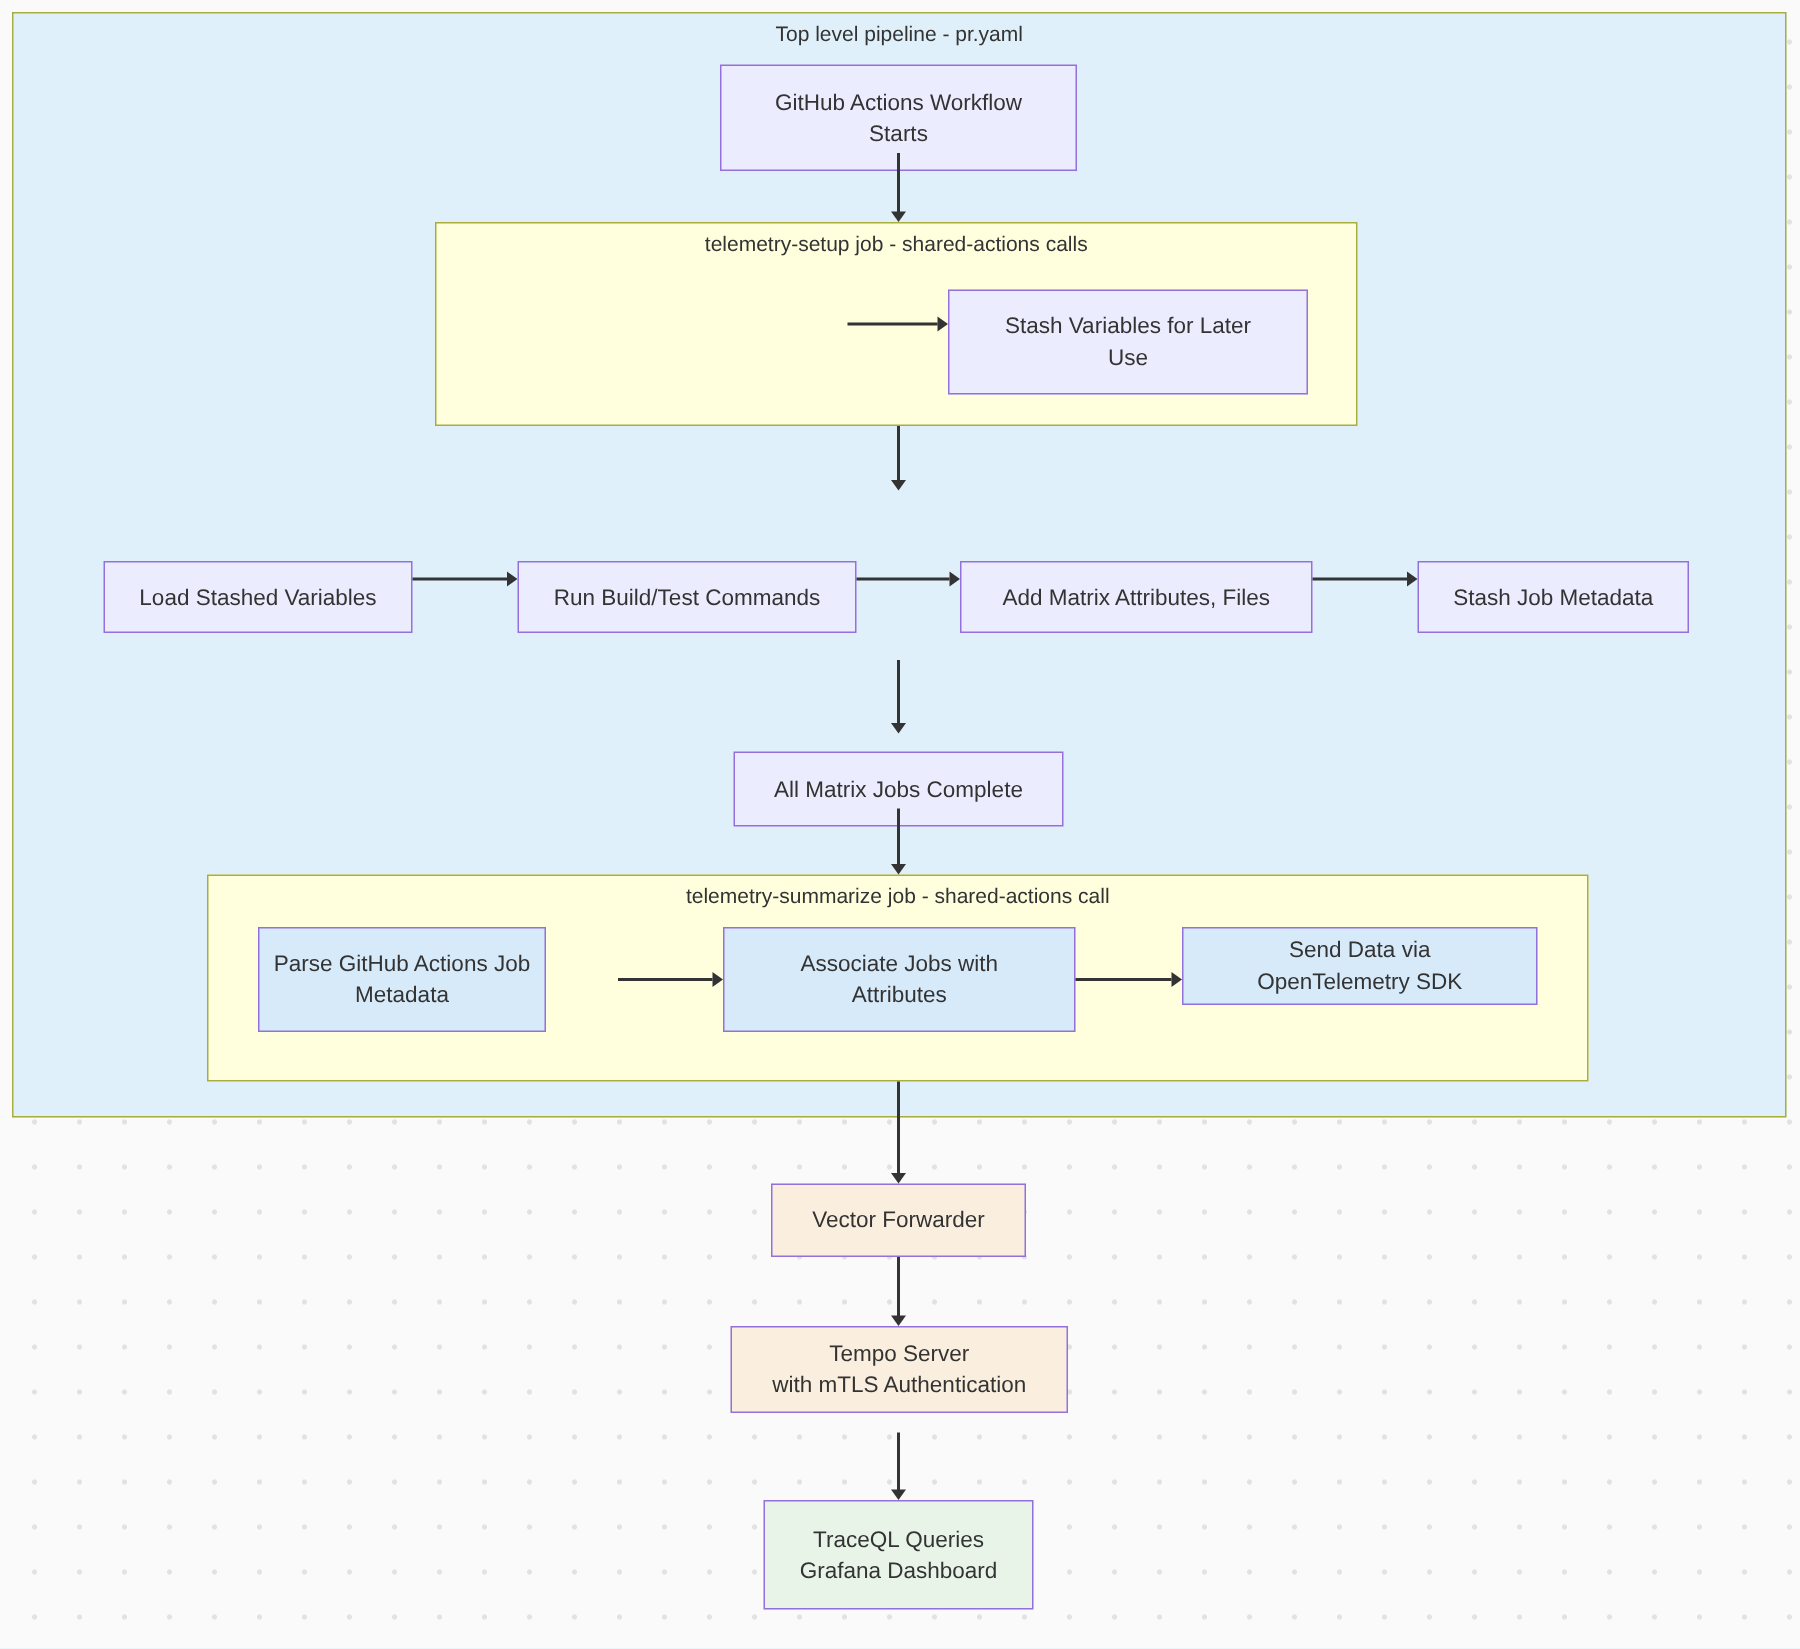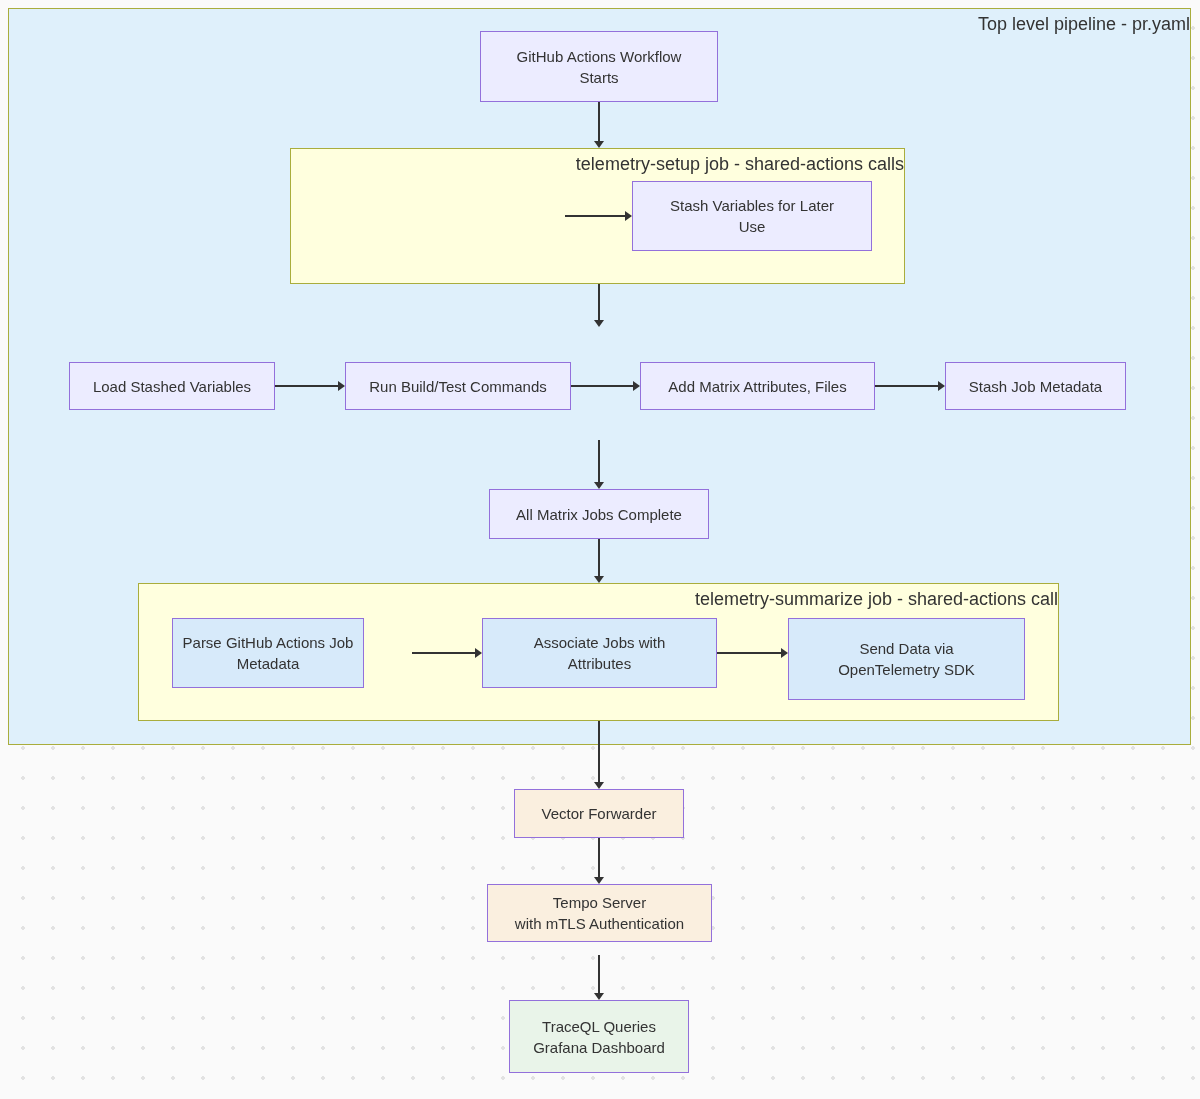--- a/index.html
+++ b/index.html
@@ -15,31 +15,31 @@
   .canvas { position: relative; width: 1200px; height: 1099px; overflow: hidden; }
 
   .cluster {
     position: absolute;
     border: 1px solid var(--cluster-border, #a9ad3c);
   }
   .cluster.outer  { background: var(--outer-fill, #dff0fb); }
   .cluster.inner  { background: var(--cluster-fill, #ffffde); }
   .cluster-title {
     position: absolute; top: 5px; left: 0; right: 0;
-    text-align: right; font-size: 18px; color: var(--text, #333);
+    text-align: center; font-size: 14px; color: var(--text, #333);
   }
 
   .node {
     position: absolute;
     border: 1px solid var(--node-border, #9370db);
     display: flex; align-items: center; justify-content: center;
     text-align: center; font-size: 15px; line-height: 21px;
     white-space: pre-line; color: var(--text, #333);
   }
-  .lavender { background: var(--node-lavender, #ececff); }
+  .lavender { background: var(--node-lavender, #ececff); margin-top: 12px; }
   .blue     { background: var(--node-blue, #d7eafa); }
   .cream    { background: var(--node-cream, #faefdf); }
   .green    { background: var(--node-green, #e9f4e9); }
 
   .vline { position: absolute; width: 1.5px; background: var(--edge, #333); }
   .hline { position: absolute; height: 1.5px; background: var(--edge, #333); }
   .head-down {
     position: absolute; width: 0; height: 0;
     border-left: 5px solid transparent; border-right: 5px solid transparent;
     border-top: 7px solid var(--edge, #333);
@@ -84,21 +84,21 @@
   <div class="node lavender" style="left:945px; top:362px; width:181px; height:48px;">Stash Job Metadata</div>
 
   <div class="node lavender" style="left:489px; top:489px; width:220px; height:50px;">All Matrix Jobs Complete</div>
 
   <div class="node blue" style="left:172px; top:618px; width:192px; height:70px;">Parse GitHub Actions Job
 Metadata</div>
 
   <div class="node blue" style="left:482px; top:618px; width:235px; height:70px;">Associate Jobs with
 Attributes</div>
 
-  <div class="node blue" style="left:788px; top:618px; width:237px; height:82px;">Send Data via
+  <div class="node blue" style="left:788px; top:618px; width:237px; height:52px;">Send Data via
 OpenTelemetry SDK</div>
 
   <div class="node cream" style="left:514px; top:789px; width:170px; height:49px;">Vector Forwarder</div>
 
   <div class="node cream" style="left:487px; top:884px; width:225px; height:58px;">Tempo Server
 with mTLS Authentication</div>
 
   <div class="node green" style="left:509px; top:1000px; width:180px; height:73px;">TraceQL Queries
 Grafana Dashboard</div>
 

